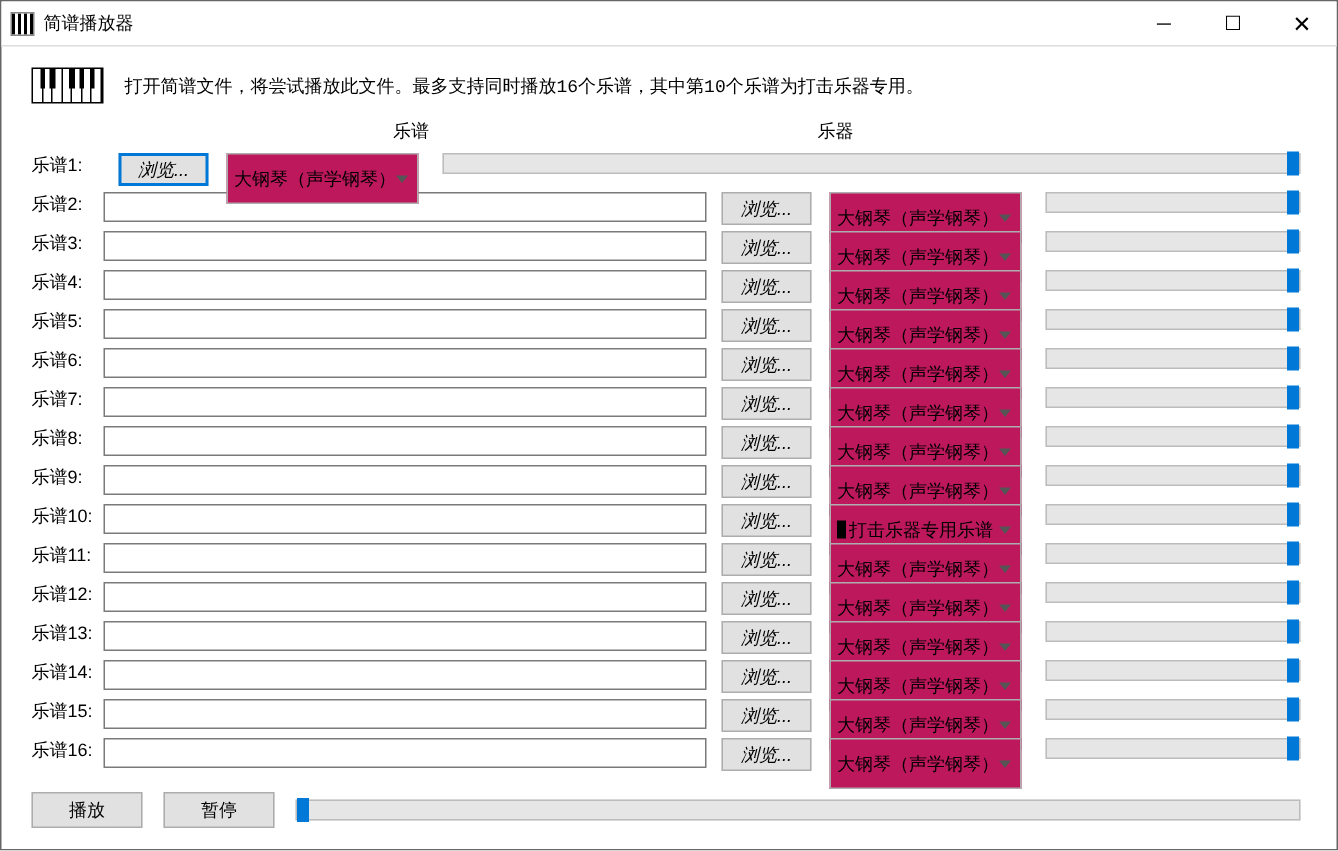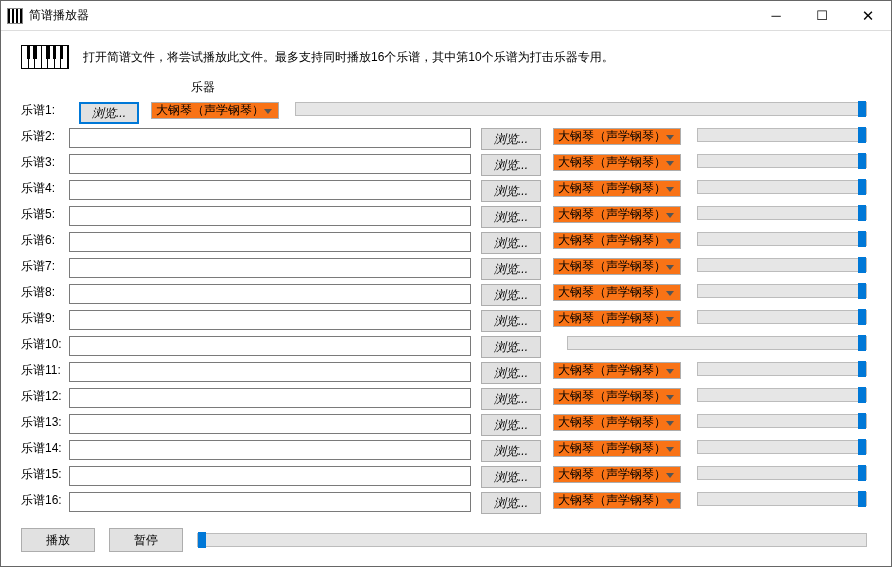--- a/index.html
+++ b/index.html
@@ -5,44 +5,44 @@
 * { box-sizing: border-box; margin: 0; padding: 0; }
 body { font-family: "Microsoft YaHei", "SimSun", sans-serif; font-size: 12px; background: #fff; }
 .window { width: 892px; height: 567px; border: 1px solid #666; background: #fff; display: flex; flex-direction: column; }
 .titlebar { height: 30px; display: flex; align-items: center; background: #fff; border-bottom: 1px solid #ddd; }
 .titlebar-icon { width: 16px; height: 16px; margin: 0 6px; background: linear-gradient(90deg, #000 0 2px, #fff 2px 4px, #000 4px 6px, #fff 6px 8px, #000 8px 10px, #fff 10px 12px, #000 12px 14px, #fff 14px 16px); border: 1px solid #888; }
 .titlebar-text { flex: 1; font-size: 12px; }
 .winbtns { display: flex; height: 100%; }
 .winbtn { width: 46px; display: flex; align-items: center; justify-content: center; font-size: 13px; cursor: pointer; }
 .winbtn:last-child { font-size: 15px; }
 .content { flex: 1; padding: 14px 20px 14px 20px; display: flex; flex-direction: column; }
-.header-row { display: flex; align-items: center; margin-bottom: 10px; }
+.header-row { display: flex; align-items: center; margin-bottom: 10px; font-family: Liberation Mono, monospace; }
 .piano-icon { width: 48px; height: 24px; margin-right: 14px; position: relative; background: #fff; border: 1px solid #000; }
 .piano-icon .wk { position: absolute; top: 0; bottom: 0; width: calc(100%/7); border-right: 1px solid #000; }
 .piano-icon .wk:last-child { border-right: none; }
 .piano-icon .bk { position: absolute; top: 0; height: 60%; width: 8%; background: #000; }
 .info-text { font-size: 12px; }
 .headers { display: flex; margin-bottom: 6px; font-size: 12px; }
 .col-label { width: 48px; }
 .col-path { width: 410px; text-align: center; }
 .col-btn { width: 66px; }
-.col-instr { width: 136px; text-align: center; }
+.col-instr { width: 136px; }
 .col-vol { flex: 1; text-align: center; }
 .rows { display: flex; flex-direction: column; gap: 4px; }
 .row { display: flex; height: 22px; }
 .row-label { width: 48px; font-size: 12px; }
 .row-path { width: 402px; }
 .row-path input { width: 100%; height: 20px; border: 1px solid #7a7a7a; padding: 0 4px; font-size: 12px; font-family: inherit; }
 .row-gap { width: 10px; }
 .row-btn { width: 62px; }
 .browse-btn { width: 60px; height: 22px; background: #e1e1e1; border: 1px solid #adadad; font-size: 12px; cursor: pointer; font-family: inherit; font-style: italic; }
 .browse-btn.focused { border: 2px solid #0078d7; height: 22px; }
 .row-gap2 { width: 10px; }
 .row-instr { width: 130px; position: relative; }
-.instr-select { width: 128px; height: 17px; background: #f97316; border: 1px solid #adadad; font-size: 12px; padding: 0 18px 0 4px; cursor: pointer; display: flex; align-items: center; position: relative; }
+.instr-select { width: 128px; height: 34px; background: #be185d; border: 1px solid #adadad; font-size: 12px; padding: 0 18px 0 4px; cursor: pointer; display: flex; align-items: center; position: relative; }
 .instr-select::after { content: ""; position: absolute; right: 6px; top: 50%; margin-top: -2px; border-left: 4px solid transparent; border-right: 4px solid transparent; border-top: 5px solid #555; }
 .instr-text { white-space: nowrap; overflow: hidden; }
 .perc-mark { display: inline-block; width: 6px; height: 12px; background: #000; margin-right: 2px; vertical-align: middle; }
 .row-gap3 { width: 14px; }
 .row-vol { flex: 1; padding-right: 4px; }
 .vol-bar { height: 14px; background: #e6e6e6; border: 1px solid #bcbcbc; position: relative; }
 .vol-thumb { position: absolute; right: 0; top: -2px; bottom: -2px; width: 8px; background: #0078d7; }
 .footer { display: flex; align-items: center; margin-top: 14px; gap: 14px; }
 .ctrl-btn { width: 74px; height: 24px; background: #e1e1e1; border: 1px solid #adadad; font-size: 12px; cursor: pointer; font-family: Liberation Mono, monospace; }
 .progress { flex: 1; height: 14px; background: #e6e6e6; border: 1px solid #bcbcbc; position: relative; margin-right: 4px; }
@@ -76,20 +76,21 @@
           <div class="bk" style="left:24%"></div>
           <div class="bk" style="left:53%"></div>
           <div class="bk" style="left:67%"></div>
           <div class="bk" style="left:82%"></div>
       </div>
       <div class="info-text">打开简谱文件，将尝试播放此文件。最多支持同时播放16个乐谱，其中第10个乐谱为打击乐器专用。</div>
     </div>
 
     <div class="headers">
       <div class="col-label"></div>
+      <div class="col-path">乐谱</div>
       <div class="col-btn"></div>
       <div class="col-instr">乐器</div>
     </div>
 
     <div class="rows" id="rows-container">
         <div class="row">
           <div class="row-label">乐谱1:</div>
           <div class="row-gap"></div>
           <div class="row-btn"><button class="browse-btn focused">浏览...</button></div>
           <div class="row-gap2"></div>
@@ -248,20 +249,25 @@
               <div class="vol-thumb"></div>
             </div>
           </div>
         </div>
         <div class="row">
           <div class="row-label">乐谱10:</div>
           <div class="row-path"><input type="text" style=""></div>
           <div class="row-gap"></div>
           <div class="row-btn"><button class="browse-btn">浏览...</button></div>
           <div class="row-gap2"></div>
+          <div class="row-instr">
+            <div class="instr-select">
+              <span class="instr-text"><span class="perc-mark"></span><span>打击乐器专用乐谱</span></span>
+            </div>
+          </div>
           <div class="row-gap3"></div>
           <div class="row-vol">
             <div class="vol-bar">
               <div class="vol-thumb"></div>
             </div>
           </div>
         </div>
         <div class="row">
           <div class="row-label">乐谱11:</div>
           <div class="row-path"><input type="text" style=""></div>

